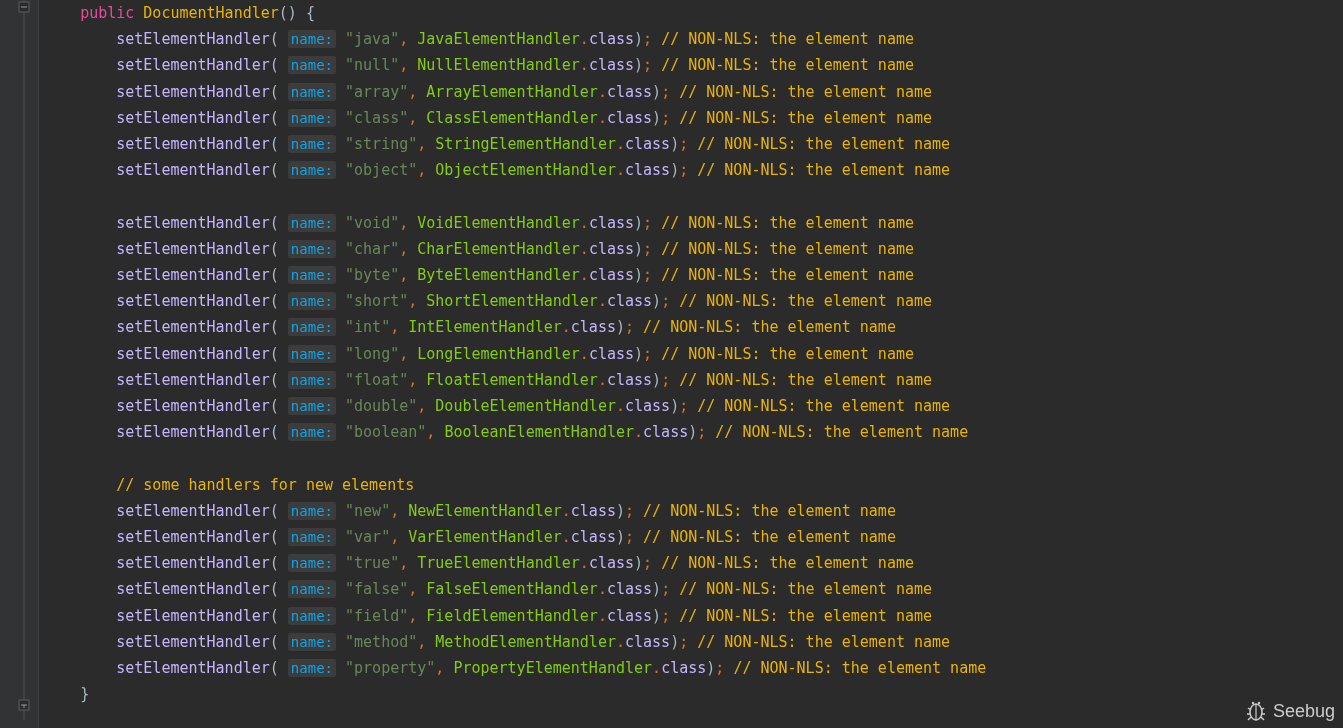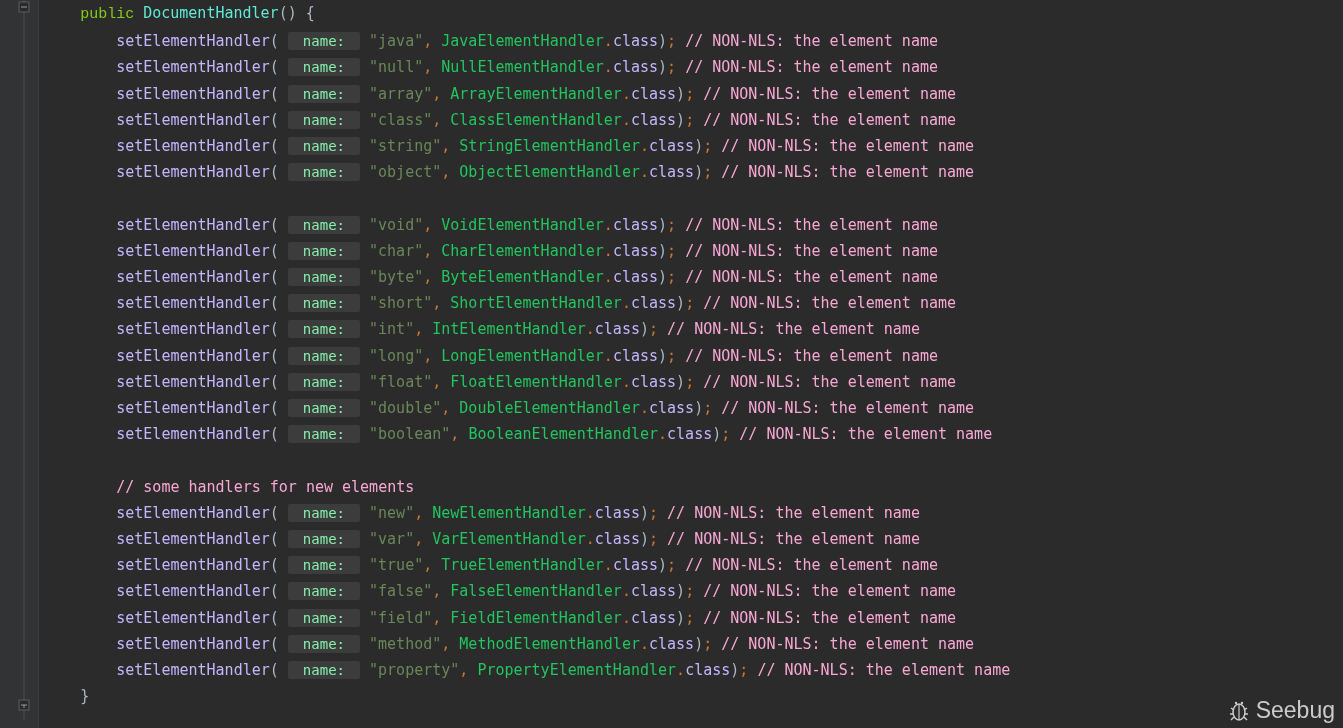--- a/index.html
+++ b/index.html
@@ -20,46 +20,46 @@
     background: #313335;
     border-right: 1px solid #3c3f41;
   }
   .code {
     position: absolute;
     left: 44px;
     top: 0;
     white-space: pre;
     line-height: 26.2px;
   }
-  .kw-public { color: #84cc16; font-family: Liberation Mono, monospace; }
-  .fn { color: #5eead4; margin-top: 16px; }
+  .kw-public { color: #ec4899; }
+  .fn { color: #eab308; margin-top: 16px; }
   .call { color: #c4b5fd; }
   .paren { color: #a9b7c6; }
   .hint {
     background: #3c3c3c;
-    color: #86efac;
-    padding: 1px 15px;
+    color: #0ea5e9;
+    padding: 1px 3px;
     border-radius: 2px;
     font-size: 14px;
   }
   .str { color: #6a8759; }
-  .ident { color: #22c55e; }
+  .ident { color: #84cc16; }
   .field { color: #c4b5fd; }
-  .comment { color: #f9a8d4; text-align: right; }
+  .comment { color: #eab308; text-align: right; }
   .punct { color: #cc7832; }
   .brace { color: #a9b7c6; }
   .logo {
     position: absolute;
     right: 8px;
     bottom: 4px;
     display: flex;
     align-items: center;
     color: #ddd;
     font-family: Arial, sans-serif;
-    font-size: 23px;
+    font-size: 18px;
     opacity: 0.9;
   }
   .logo svg { margin-right: 4px; }
 </style>
 </head>
 <body>
 
 <div class="gutter">
   <svg width="38" height="728">
     <line x1="24" y1="0" x2="24" y2="720" stroke="#4f4f4f" stroke-width="1"></line>

